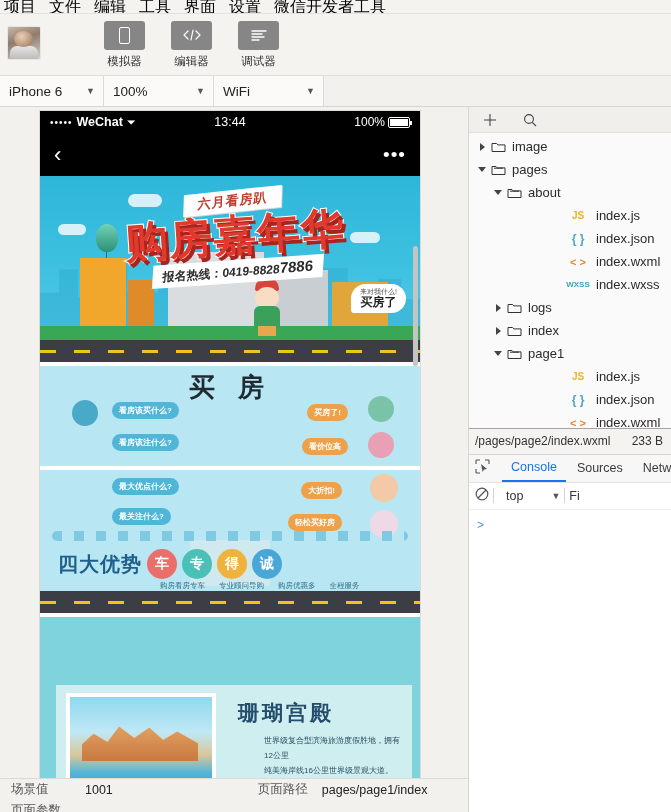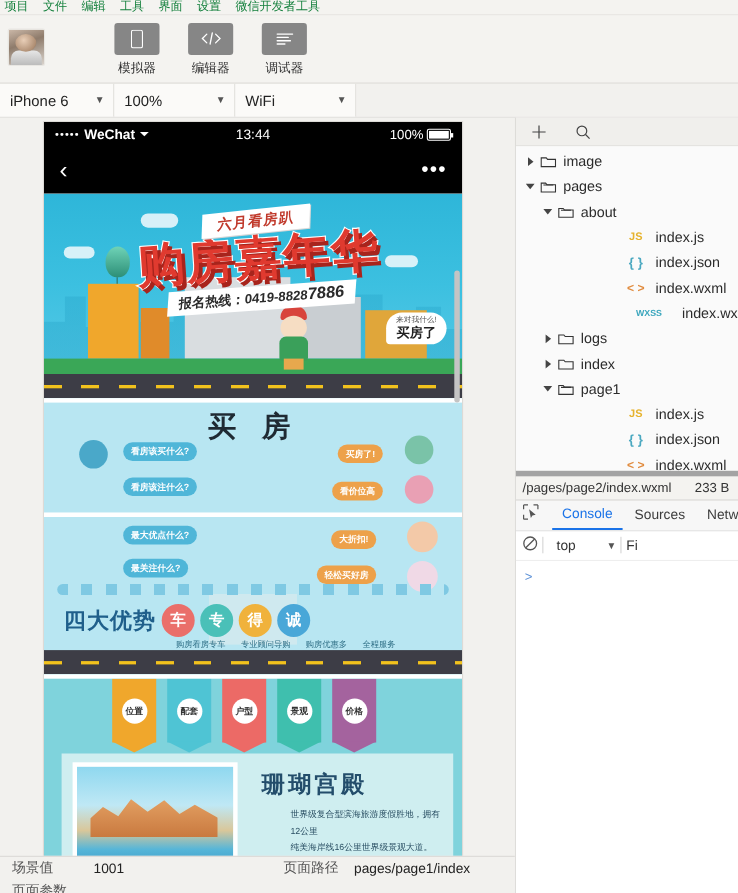--- a/index.html
+++ b/index.html
@@ -10,21 +10,21 @@
     overflow: hidden;
   }
   .app { position: relative; width: 671px; height: 812px; display: flex; flex-direction: column; }
 
   
   .menubar {
     height: 14px; background: #f4f3f0; display: flex; align-items: flex-end;
     padding-left: 4px; gap: 13px; overflow: hidden; flex: none;
     border-bottom: 1px solid #e4e2de;
   }
-  .menubar .mi { font-size: 11px; color: #15803d; line-height: 13px; white-space: nowrap; }
+  .menubar .mi { font-size: 16px; color: #000000; line-height: 13px; white-space: nowrap; }
 
   
   .toolbar {
     height: 62px; background: #f4f3f0; flex: none; display: flex; align-items: center;
     border-bottom: 1px solid #dedcd8; position: relative;
   }
   .avatar {
     width: 34px; height: 34px; margin-left: 7px; margin-top: -4px;
     background: linear-gradient(160deg,#cbb8a8 0%, #8e7b6b 40%, #d9d3cc 100%);
     border: 1px solid #e8e6e2; border-radius: 2px; position: relative; overflow: hidden;
@@ -191,21 +191,21 @@
   .arrow.right { border-left: 5px solid #444; border-top: 4px solid transparent; border-bottom: 4px solid transparent; }
   .arrow.down { border-top: 5px solid #444; border-left: 4px solid transparent; border-right: 4px solid transparent; }
   .fico { width: 18px; flex: none; display:flex; align-items:center; justify-content:center; }
   .ftxt { margin-left: 5px; }
   .ftype { width: 26px; flex: none; text-align: center; font-size: 9.5px; font-weight: bold; margin-left: 44px; }
   .js { color: #e6b32e; font-size: 10px; }
   .json { color: #4aa8c0; font-size: 12px; }
   .wxml { color: #e08a3c; font-size: 11px; }
   .wxss { color: #3ba6bd; font-size: 8px; }
 
-  .statusbar { height: 26px; flex: none; background: #f4f3f0; border-top: 5px solid #a3a3a3;
+  .statusbar { height: 26px; flex: none; background: #f4f3f0; border-top: 1px solid #a3a3a3;
                display: flex; align-items: center; font-size: 12px; color: #333; padding-left: 6px; }
   .statusbar .sz { margin-left: auto; margin-right: 8px; }
 
   .devtabs { height: 28px; flex: none; background: #f7f7f7; border-top: 1px solid #d8d6d2;
              display: flex; align-items: center; padding-left: 6px; gap: 2px; }
   .dtab { font-size: 12.5px; color: #3c3c3c; padding: 5px 9px 6px; cursor: pointer; white-space: nowrap; }
   .dtab.active { color: #1a73e8; border-bottom: 2px solid #1a73e8; }
   .vdiv { width: 1px; height: 15px; background: #d4d4d4; margin: 0 4px; }
   .devfilter { height: 27px; flex: none; background: #fff; border-top: 1px solid #e2e2e2;
                display: flex; align-items: center; padding-left: 6px; font-size: 12.5px; color: #333; }
@@ -364,37 +364,20 @@
             <div class="advcaps">
               <span>购房看房专车</span>
               <span>专业顾问导购</span>
               <span>购房优惠多</span>
               <span>全程服务</span>
             </div>
             <div class="road"></div>
           </div>
 
           <div class="sec4">
-            <div class="ribbons">
-              <div class="ribbon" style="--rc:#f0a72c;background:#f0a72c">
-                <span class="rc">位置</span>
-                </div>
-              <div class="ribbon" style="--rc:#4fc4d4;background:#4fc4d4">
-                <span class="rc">配套</span>
-                </div>
-              <div class="ribbon" style="--rc:#ec6a66;background:#ec6a66">
-                <span class="rc">户型</span>
-                </div>
-              <div class="ribbon" style="--rc:#3fbfae;background:#3fbfae">
-                <span class="rc">景观</span>
-                </div>
-              <div class="ribbon" style="--rc:#a4639e;background:#a4639e">
-                <span class="rc">价格</span>
-                </div>
-            </div>
 
             <div class="propcard">
               <div class="propimg"></div>
               <div class="propname">珊瑚宫殿</div>
               <div class="propdesc">
                 <div>世界级复合型滨海旅游度假胜地，拥有12公里</div>
                 <div>纯美海岸线16公里世界级景观大道。</div>
               </div>
               <div class="propprice">
                 <span class="n">10082</span>
@@ -483,21 +466,21 @@
           <div class="trow" style="padding-left: 38px;">
             <span class="tw"></span>
             <span class="ftype json">{ }</span>
             <span class="ftxt">index.json</span>
           </div>
           <div class="trow" style="padding-left: 38px;">
             <span class="tw"></span>
             <span class="ftype wxml">&lt; &gt;</span>
             <span class="ftxt">index.wxml</span>
           </div>
-          <div class="trow" style="padding-left: 38px; gap: 12px;">
+          <div class="trow" style="padding-left: 38px;">
             <span class="tw"></span>
             <span class="ftype wxss">WXSS</span>
             <span class="ftxt">index.wxss</span>
           </div>
           <div class="trow" style="padding-left: 22px;">
             <span class="tw">
               <span class="arrow right"></span>
             </span>
             <span class="fico">
               <svg width="15" height="12" viewBox="0 0 15 12">

